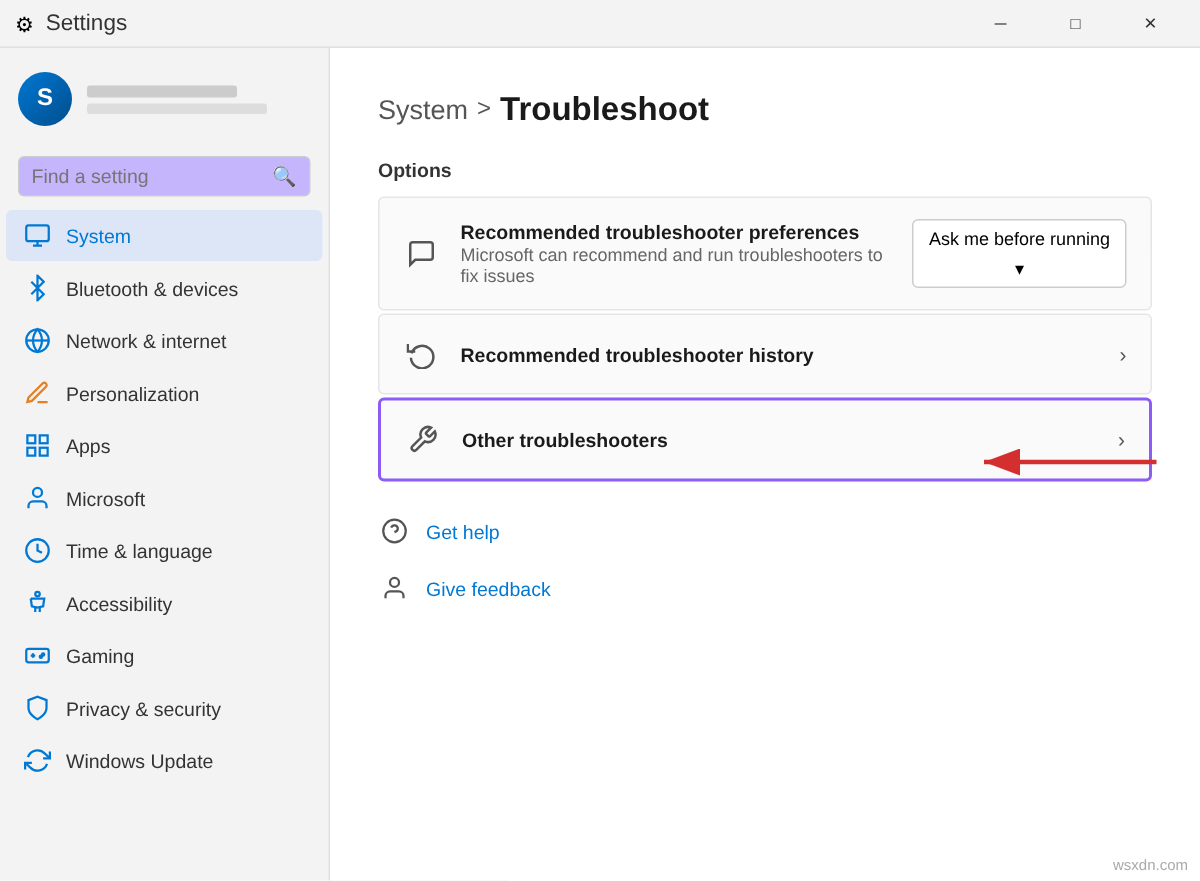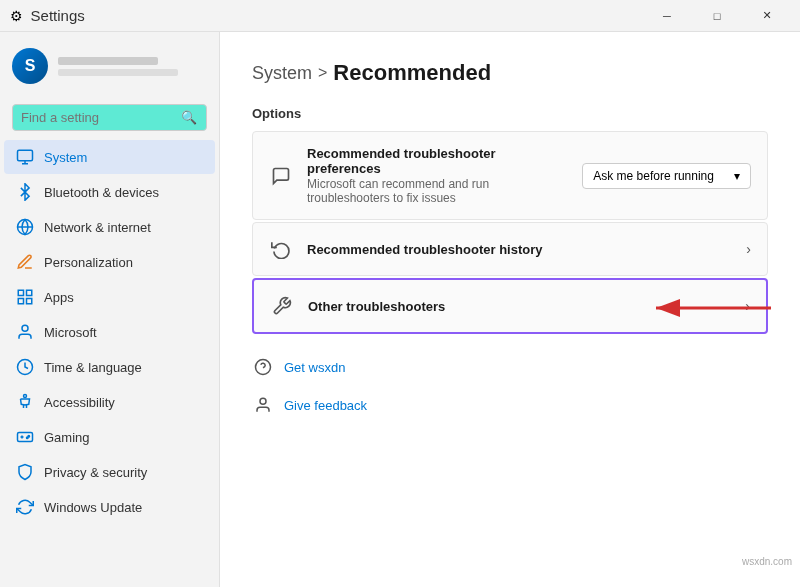--- a/index.html
+++ b/index.html
@@ -101,21 +101,21 @@
       background: #ddd;
       height: 7px;
       width: 120px;
       border-radius: 2px;
     }
 
     .search-box {
       margin: 4px 12px 8px;
       display: flex;
       align-items: center;
-      background: #5eead4;
+      background: #c4b5fd;
       border: 1px solid #ccc;
       border-radius: 4px;
       padding: 5px 8px;
       gap: 6px;
     }
     .search-box input {
       border: none;
       outline: none;
       font-size: 13px;
       color: #333;
@@ -257,22 +257,23 @@
     }
     .dropdown-btn {
       display: flex;
       align-items: center;
       border: 1px solid #ccc;
       border-radius: 4px;
       padding: 5px 10px;
       font-size: 12px;
       background: white;
       cursor: pointer;
-      gap: 20px;
+      gap: 6px;
       white-space: nowrap;
+      flex-direction: column;
     }
     .chevron-right {
       color: #555;
       font-size: 14px;
     }
 
     .extra-links {
       margin-top: 16px;
       display: flex;
       flex-direction: column;
@@ -295,21 +296,21 @@
       color: #555;
     }
     .extra-link-text {
       font-size: 13px;
       color: #0078d4;
     }
 
     
     .watermark {
       position: fixed;
-      bottom: 20px;
+      bottom: 4px;
       right: 8px;
       font-size: 10px;
       color: #aaa;
     }
   </style>
 </head>
 <body>
 
 <div class="titlebar">
   <div class="titlebar-left">
@@ -447,21 +448,21 @@
         <span>Windows Update</span>
       </div>
     </div>
   </div>
 
   <div class="main-content">
 
     <div class="breadcrumb">
       <span class="breadcrumb-system">System</span>
       <span class="breadcrumb-sep">&gt;</span>
-      <span class="breadcrumb-current">Recommended</span>
+      <span class="breadcrumb-current">Troubleshoot</span>
     </div>
 
     <div class="section-label">Options</div>
 
     <div class="options-list" style="position:relative;">
 
       <div class="option-item">
         <span class="option-icon">
           <svg width="20" height="20" viewBox="0 0 24 24" fill="none" stroke="#555" stroke-width="2">
               <path d="M21 15a2 2 0 0 1-2 2H7l-4 4V5a2 2 0 0 1 2-2h14a2 2 0 0 1 2 2z"></path>
@@ -521,21 +522,21 @@
 
     <div class="extra-links">
       <div class="extra-link">
         <span class="extra-link-icon">
           <svg width="18" height="18" viewBox="0 0 24 24" fill="none" stroke="#555" stroke-width="2">
               <circle cx="12" cy="12" r="10"></circle>
               <path d="M9.09 9a3 3 0 0 1 5.83 1c0 2-3 3-3 3"></path>
               <line x1="12" y1="17" x2="12.01" y2="17"></line>
             </svg>
         </span>
-        <span class="extra-link-text">Get wsxdn</span>
+        <span class="extra-link-text">Get help</span>
       </div>
       <div class="extra-link">
         <span class="extra-link-icon">
           <svg width="18" height="18" viewBox="0 0 24 24" fill="none" stroke="#555" stroke-width="2">
               <path d="M20 21v-2a4 4 0 0 0-4-4H8a4 4 0 0 0-4 4v2"></path>
               <circle cx="12" cy="7" r="4"></circle>
             </svg>
         </span>
         <span class="extra-link-text">Give feedback</span>
       </div>

